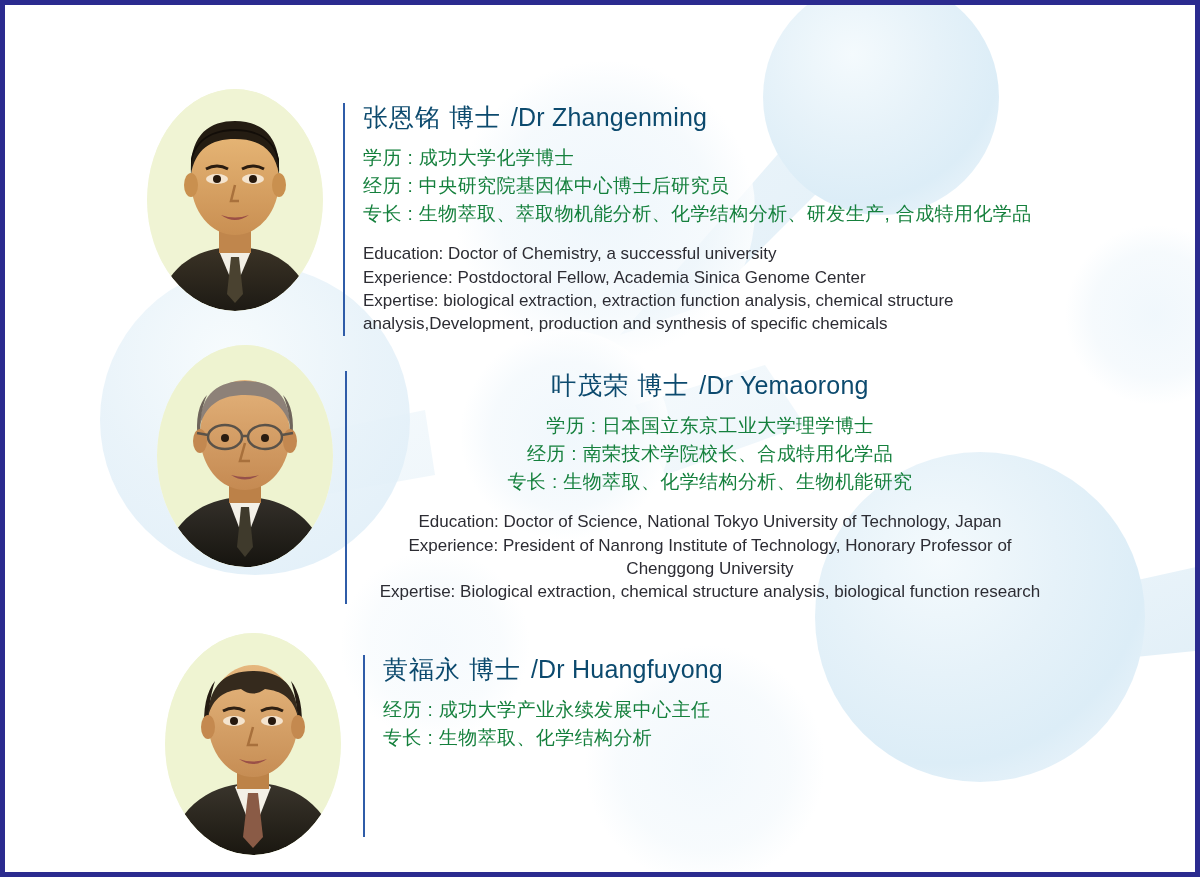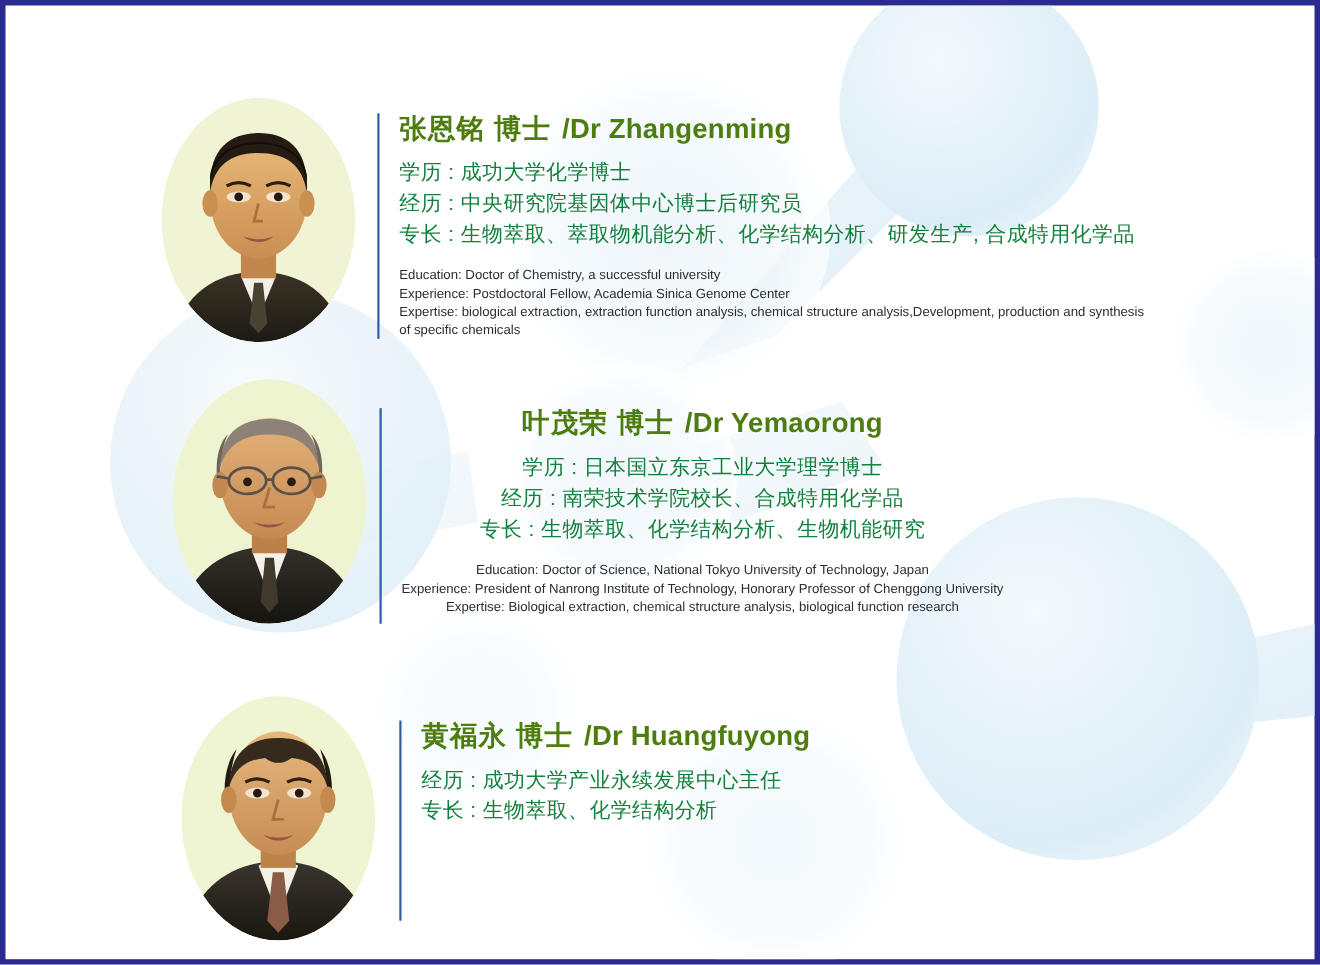--- a/index.html
+++ b/index.html
@@ -68,43 +68,43 @@
   .portrait-oval svg { position: absolute; left: 0; top: 0; }
 
   .body-col {
     position: relative;
     padding-left: 18px;
     border-left: 2px solid #2f5ca8;
     margin-left: 12px;
   }
 
   .name {
-    color: #4d7c0f;
-    font-weight: bold;
+    color: #0c4a6e;
+    font-weight: normal;
     font-size: 25px;
     line-height: 1.15;
     letter-spacing: 0.2px;
     margin: 0 0 12px 0;
     white-space: nowrap;
   }
   .name .cn { letter-spacing: 1px; }
   .name .en { margin-left: 10px; }
 
   .cn-lines {
     color: #15803d;
     font-size: 19px;
     line-height: 1.48;
     letter-spacing: 0.4px;
     margin: 0 0 14px 0;
   }
   .cn-lines div { white-space: nowrap; }
 
   .en-lines {
     color: #2c2c33;
-    font-size: 12px;
+    font-size: 17px;
     line-height: 1.38;
     margin: 0;
     max-width: 690px;
   }
 
   
   #profile-1 { left: 130px; top: 84px;  }
   #profile-2 { left: 140px; top: 340px; }
   #profile-3 { left: 148px; top: 628px; }
 

